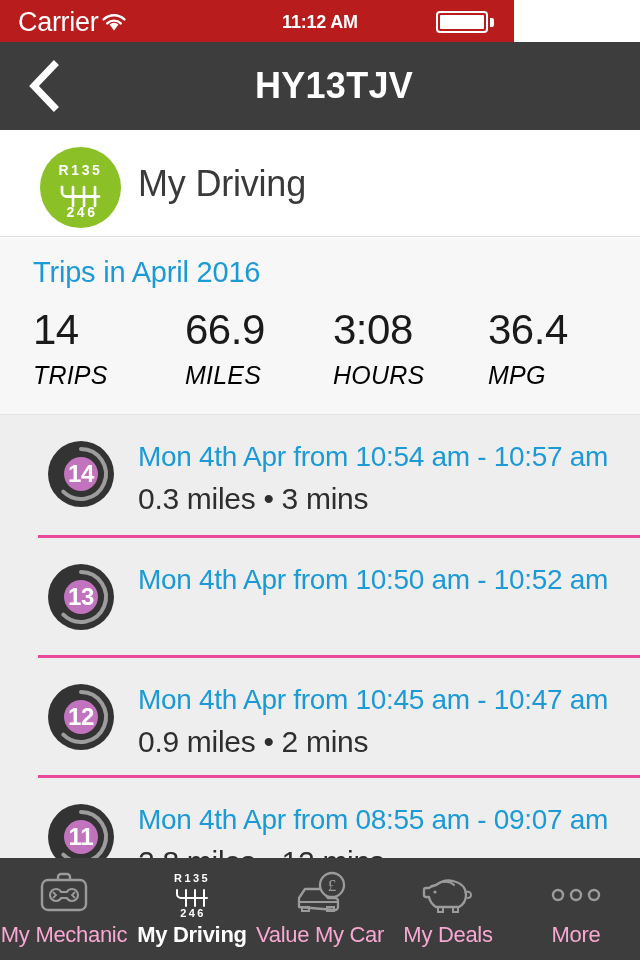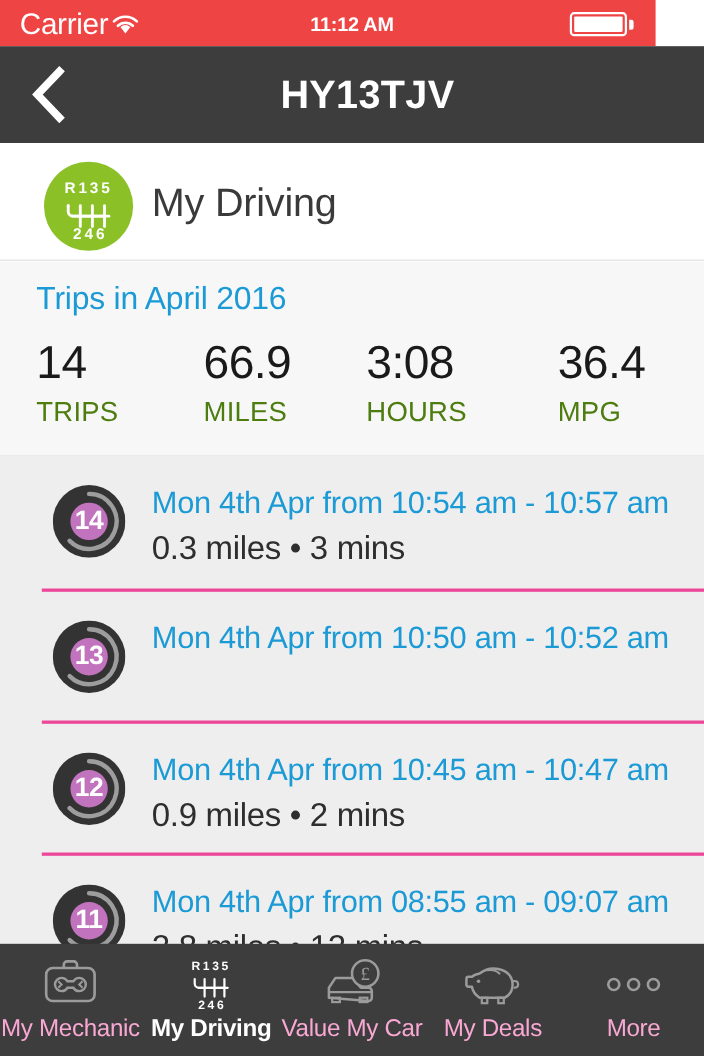--- a/index.html
+++ b/index.html
@@ -6,22 +6,22 @@
   html, body {
     width:640px; height:960px;
     font-family:"Liberation Sans", sans-serif;
     background:#ffffff;
     overflow:hidden;
   }
   .phone { position:relative; width:640px; height:960px; background:#ffffff; }
 
   
   .statusbar {
-    position:absolute; top:0; left:0; width:596px; height:42px;
-    background:#ef4444; color:#ffffff;
+    position:absolute; top:0; left:0; width:514px; height:42px;
+    background:#b91c1c; color:#ffffff;
   }
   .sb-carrier {
     position:absolute; left:18px; top:4px;
     font-size:27px; letter-spacing:-0.3px; color:#fff; line-height:36px;
   }
   .sb-wifi { position:absolute; left:100px; top:11px; width:28px; height:22px; }
   .sb-time {
     position:absolute; left:0; top:4px; width:640px; text-align:center;
     font-size:18px; font-weight:bold; letter-spacing:-0.2px; line-height:36px;
   }
@@ -71,28 +71,28 @@
   }
   .sum-heading {
     position:absolute; left:33px; top:256px;
     font-size:29px; color:#1b9ad6; letter-spacing:-0.2px;
   }
   .stats { position:absolute; left:0; top:306px; width:640px; height:100px; }
   .stat { position:absolute; top:0; }
   .stat-0 { left:33px; }
   .stat-1 { left:185px; }
   .stat-2 { left:333px; }
-  .stat-3 { left:507px; }
+  .stat-3 { left:488px; }
   .stat-val {
     font-size:42px; color:#1a1a1a; letter-spacing:-0.5px;
     line-height:48px; white-space:nowrap;
   }
   .stat-lbl {
-    font-size:25px; color:#4d7c0f; letter-spacing:0.2px;
-    line-height:34px; margin-top:4px; white-space:nowrap;
+    font-size:25px; color:#000000; letter-spacing:0.2px;
+    line-height:34px; margin-top:4px; white-space:nowrap;font-style:italic;
   }
 
   
   .triplist {
     position:absolute; top:415px; left:0; width:640px; height:545px;
     background:#eeeeee; overflow:hidden;
   }
   .trip { position:relative; height:120px; }
   .trip + .trip { border-top:3px solid #ec4899; margin-left:38px; }
   .trip + .trip > * { margin-left:-38px; }

